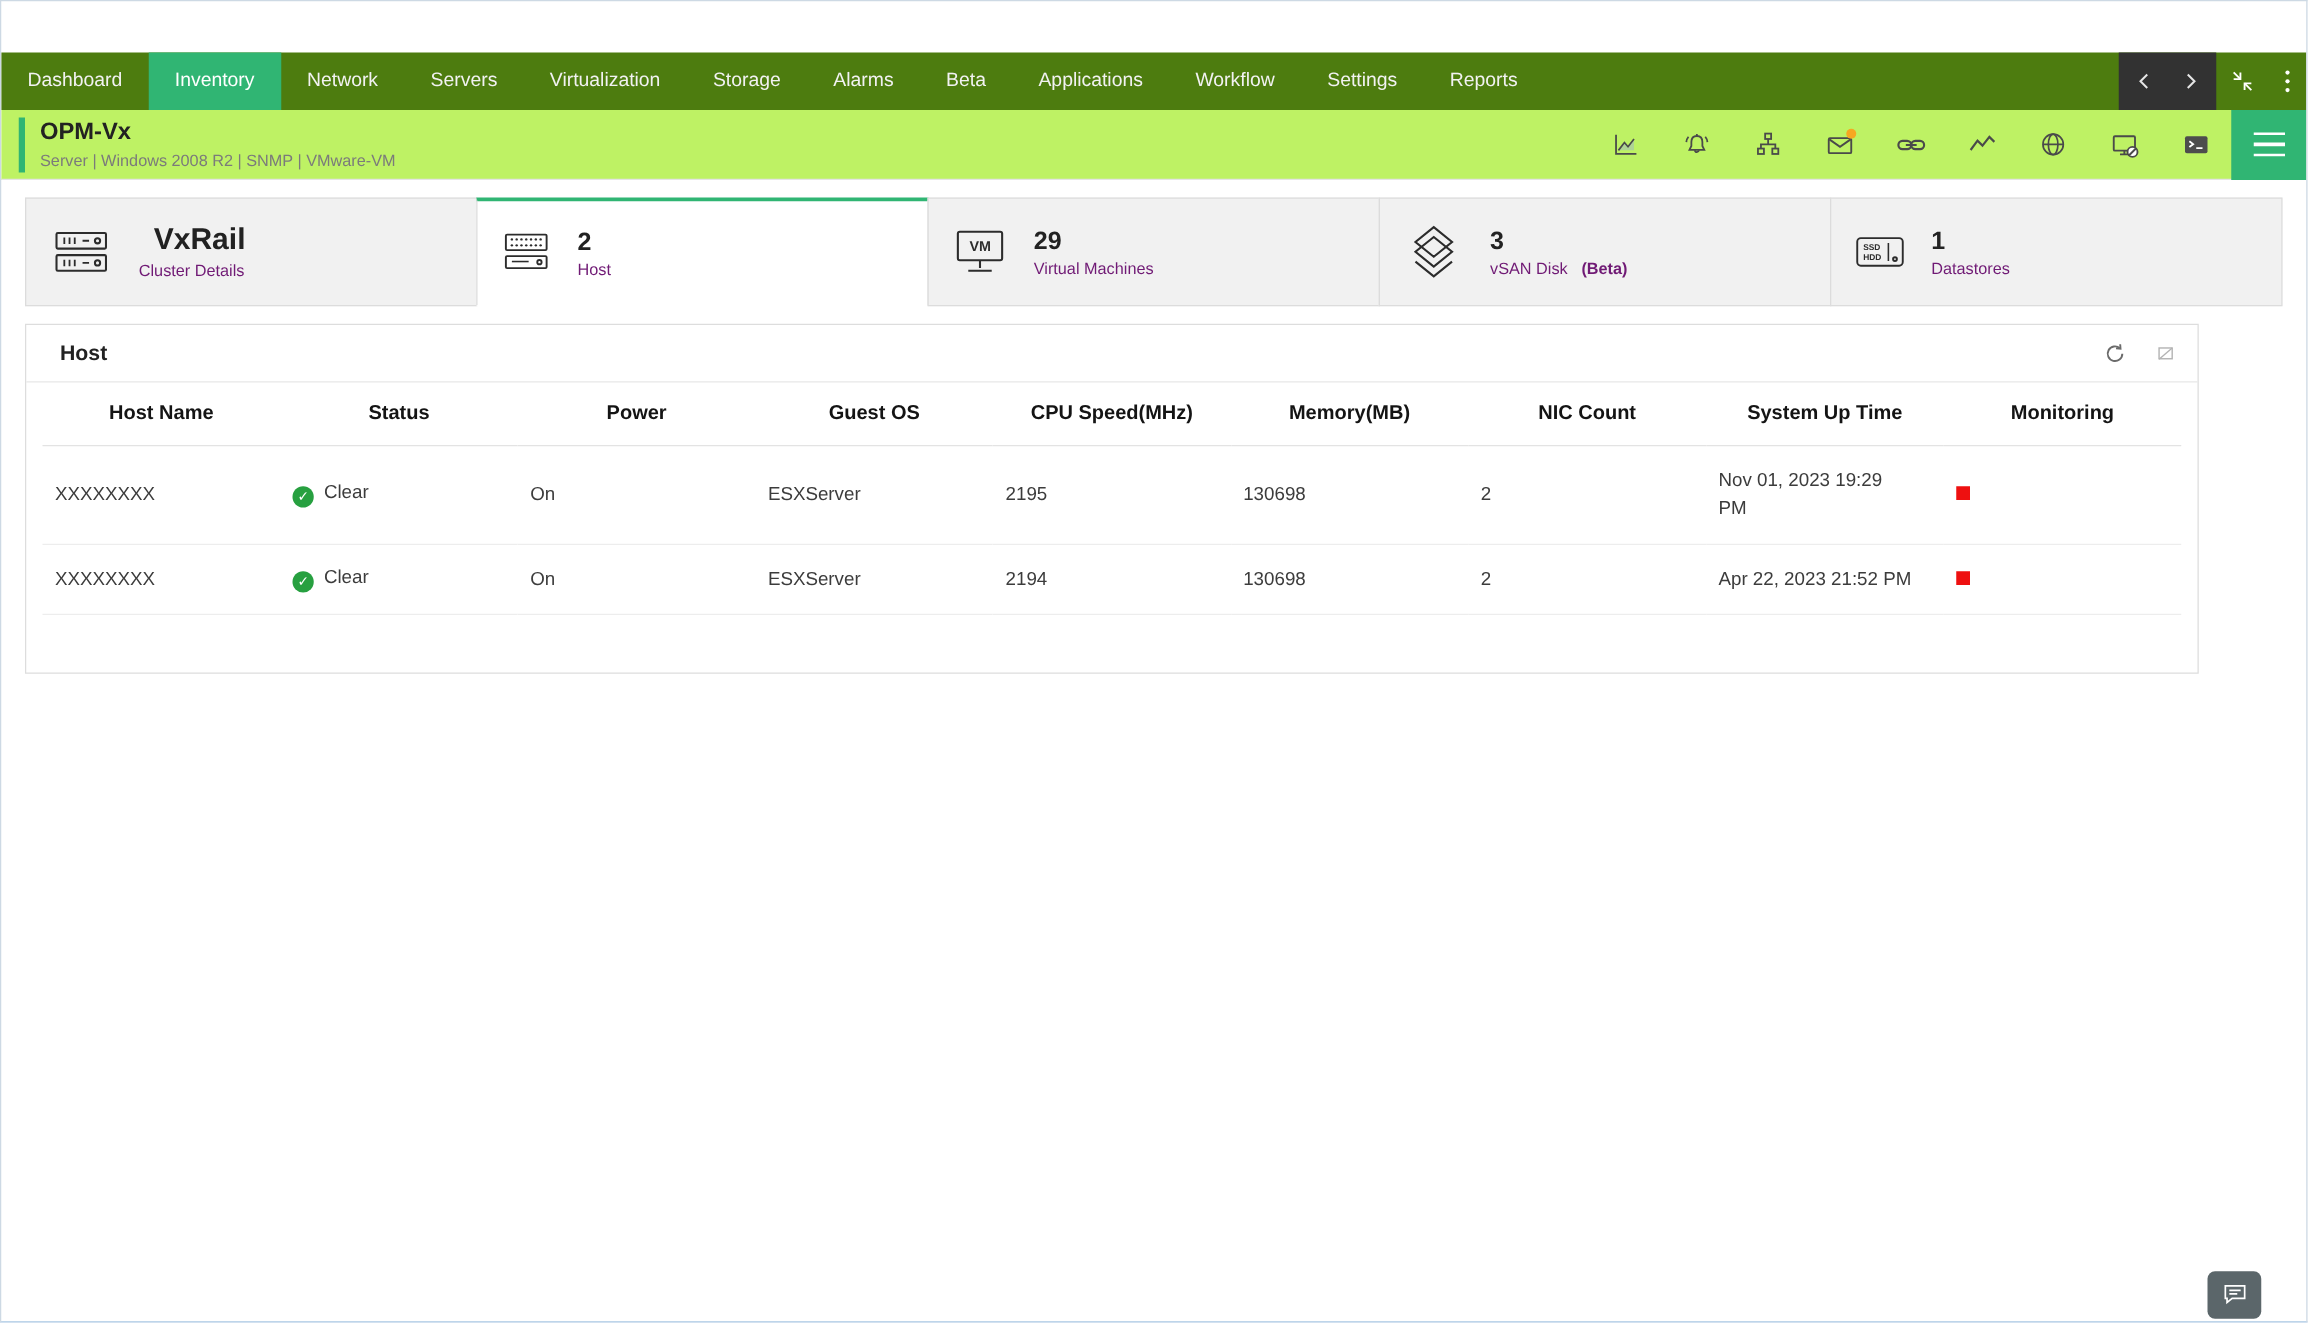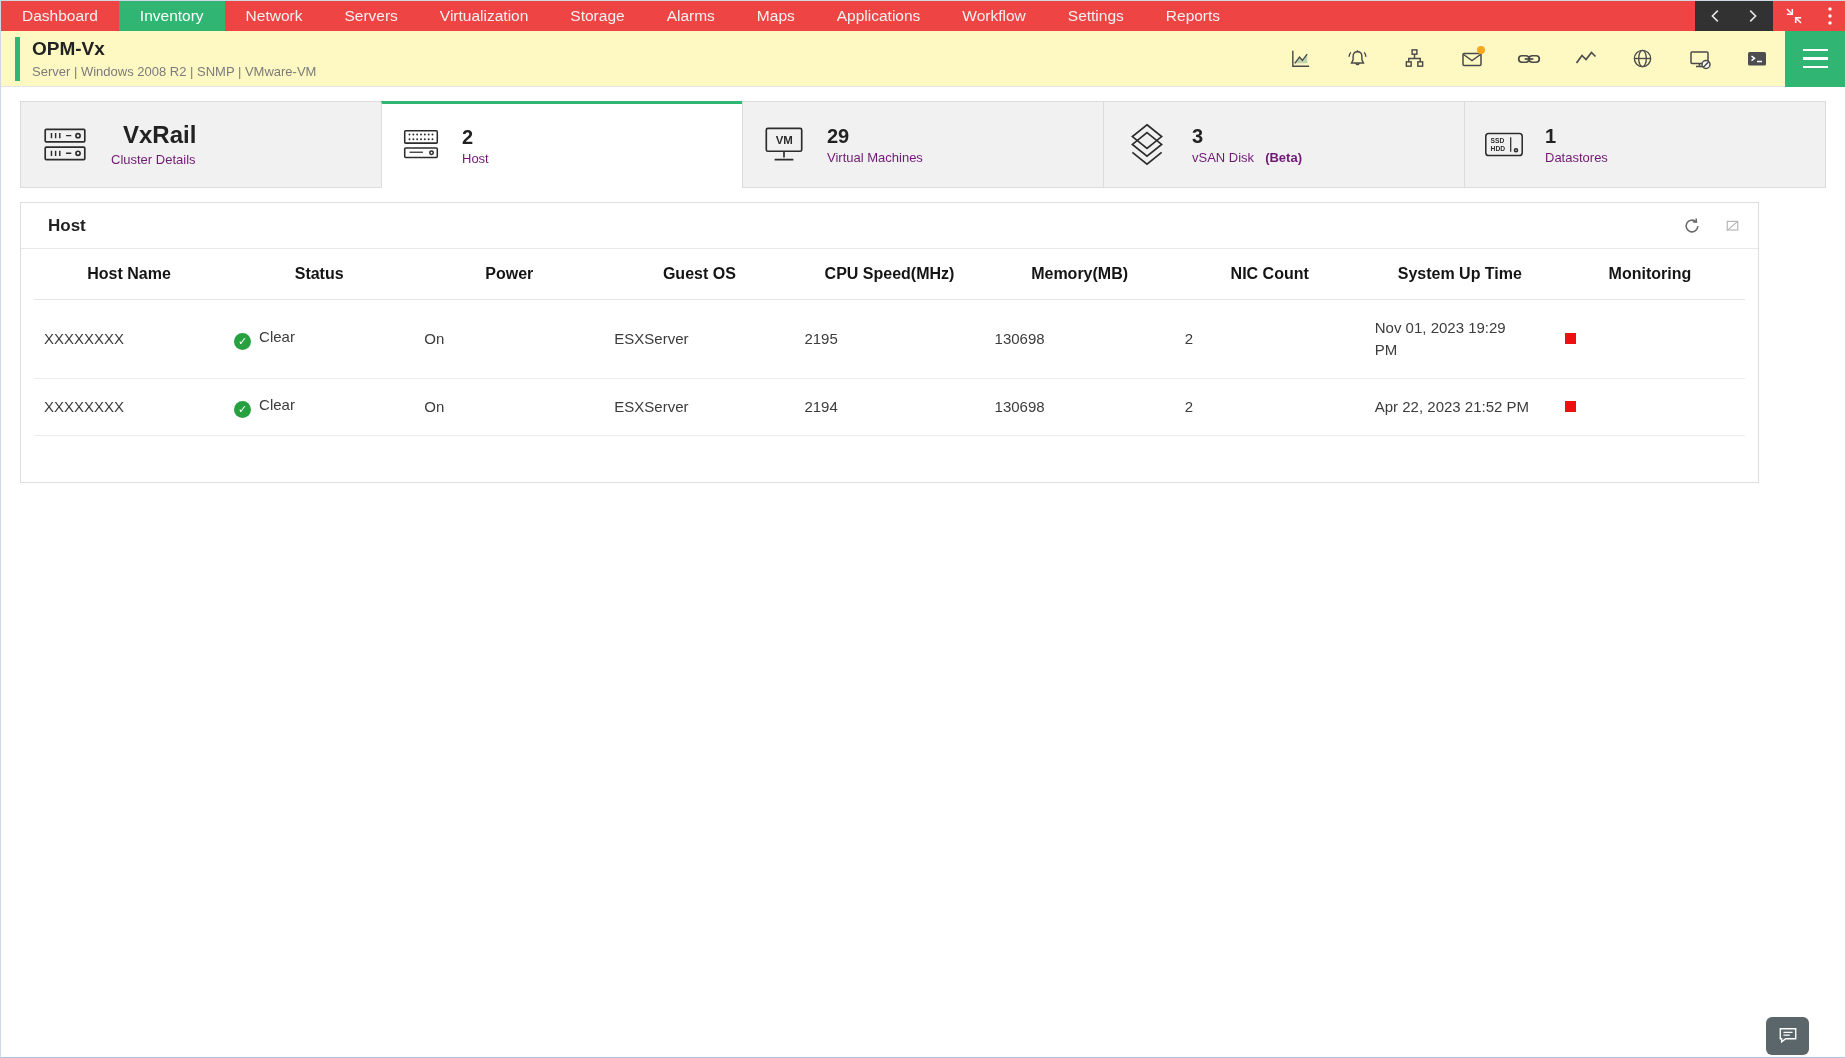--- a/index.html
+++ b/index.html
@@ -1,29 +1,29 @@
 <!DOCTYPE html>
 <html><head>
 <meta charset="utf-8">
 <style>
   * { box-sizing: border-box; }
   body { margin:0; background:#e9edf2; font-family:"Liberation Sans", sans-serif; }
   .page { position:relative; width:1846px; height:1058px; background:#fff; overflow:hidden;
           border:1px solid #cdd9e4; border-bottom-color:#a9c8e4; }
 
   
-  .topnav { height:30px; background:#ef4444; display:flex; align-items:stretch; color:#f2f2f2; }
+  .topnav { height:46px; background:#4d7c0f; display:flex; align-items:stretch; color:#f2f2f2;margin-top:41px; }
   .nav-item { display:flex; align-items:center; padding:0 21px; font-size:15.5px; cursor:pointer; white-space:nowrap; }
   .nav-item.active { background:#30b573; color:#fff; }
   .nav-right { margin-left:auto; display:flex; align-items:stretch; }
   .chev-box { background:#323232; display:flex; align-items:center; padding:0 12px; gap:18px; }
   .nav-ctrl { display:flex; align-items:center; padding:0 11px; cursor:pointer; }
 
   
-  .device-header { height:56px; background:#fef9c3; border-bottom:1px solid #e4e4e4; display:flex; align-items:center; }
+  .device-header { height:56px; background:#bef264; border-bottom:1px solid #e4e4e4; display:flex; align-items:center; }
   .accent-bar { width:5px; height:44px; background:#30b573; margin:0 12px 0 14px; }
   .device-name { font-size:19px; font-weight:bold; color:#222; line-height:1.15; }
   .device-meta { font-size:13px; color:#7b7b7b; margin-top:4px; }
   .toolbar { margin-left:auto; display:flex; align-items:center; height:100%; }
   .tb-icon { width:57px; height:56px; display:flex; align-items:center; justify-content:center; position:relative; cursor:pointer; }
   .mail-dot { position:absolute; top:15px; right:15px; width:8px; height:8px; border-radius:50%; background:#f6a821; }
   .menu-btn { width:60px; height:56px; background:#30b573; border:none; display:flex; flex-direction:column;
               justify-content:center; align-items:center; gap:6px; cursor:pointer; }
   .menu-btn .bar { width:25px; height:2.5px; background:#fff; }
 
@@ -67,21 +67,21 @@
 <div class="page">
 
   <nav class="topnav">
     <div class="nav-item">Dashboard</div>
     <div class="nav-item active">Inventory</div>
     <div class="nav-item">Network</div>
     <div class="nav-item">Servers</div>
     <div class="nav-item">Virtualization</div>
     <div class="nav-item">Storage</div>
     <div class="nav-item">Alarms</div>
-    <div class="nav-item">Maps</div>
+    <div class="nav-item">Beta</div>
     <div class="nav-item">Applications</div>
     <div class="nav-item">Workflow</div>
     <div class="nav-item">Settings</div>
     <div class="nav-item">Reports</div>
 
     <div class="nav-right">
       <div class="chev-box">
         <span class="nav-ctrl" style="padding:0;">
           <svg width="18" height="18" viewBox="0 0 20 20">
               <path d="M12 4 6 10l6 6" fill="none" stroke="#e6e6e6" stroke-width="1.8"></path>

